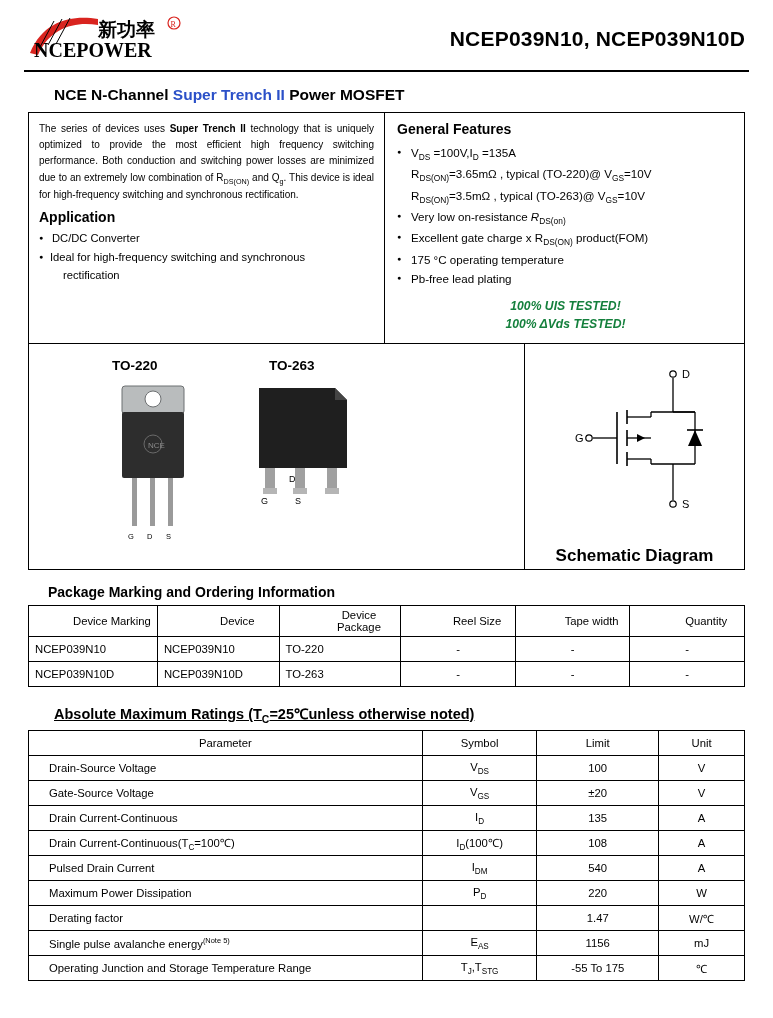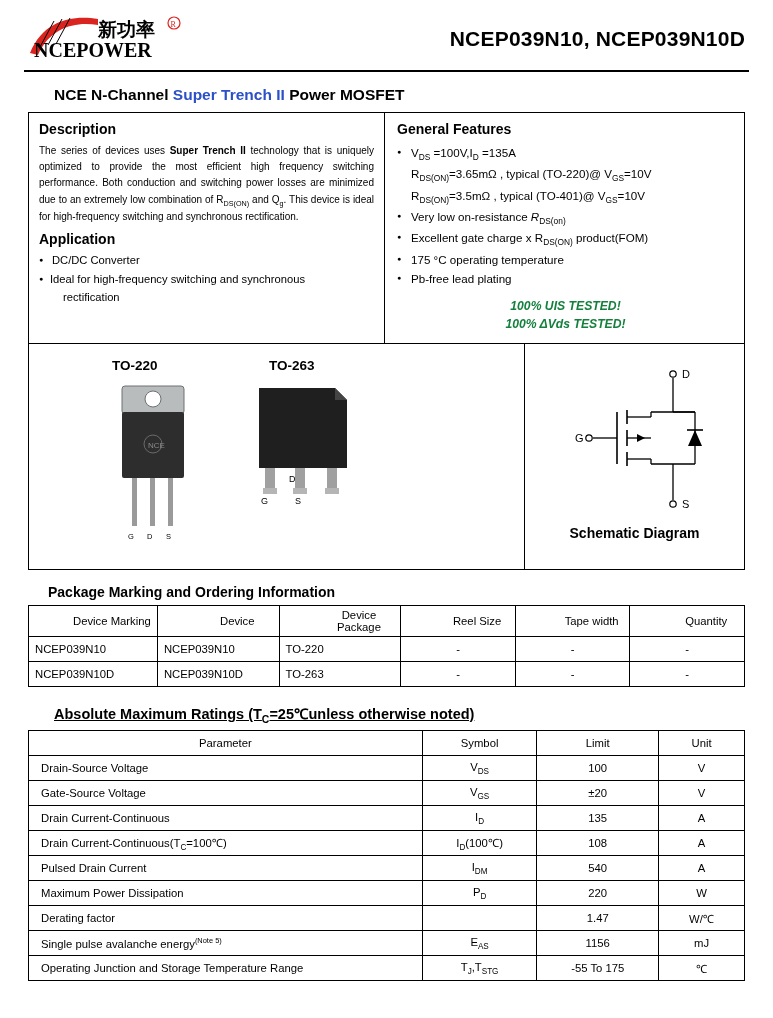--- a/index.html
+++ b/index.html
@@ -163,24 +163,24 @@
     flex: 1;
     position: relative;
   }
   .pkg-label {
     position: absolute;
     font-size: 13.5px;
     font-weight: bold;
   }
   .sch-caption {
     position: absolute;
-    bottom: 28px;
+    bottom: 3px;
     width: 100%;
     text-align: center;
-    font-size: 14px;
+    font-size: 17px;
     font-weight: bold;
   }
 
   
   .tbl-head {
     font-size: 14px;
     font-weight: bold;
     margin: 14px 0 5px 24px;
   }
   .tbl-head2 {
@@ -209,21 +209,21 @@
   .ord-tbl th { font-size: 11.3px; padding-left: 44px; }
   .ord-tbl td { text-align: left; }
   .ord-tbl td.c { text-align: center; }
   .ord-tbl col.c1 { width: 18%; }
   .ord-tbl col.c2 { width: 17%; }
   .ord-tbl col.c3 { width: 17%; }
   .ord-tbl col.c4 { width: 16%; }
   .ord-tbl col.c5 { width: 16%; }
 
   .amr-tbl td { font-size: 11.3px; }
-  .amr-tbl td.param { text-align: left; padding-left: 12px; }
+  .amr-tbl td.param { text-align: left; padding-left: 20px; }
   .amr-tbl td.c { text-align: center; }
   .amr-tbl col.p { width: 55%; }
   .amr-tbl col.s { width: 16%; }
   .amr-tbl col.l { width: 17%; }
   .amr-tbl col.u { width: 12%; }
   sup { font-size: 0.66em; }
 </style>
 </head>
 <body>
 
@@ -256,21 +256,20 @@
     <div class="part-title">NCEP039N10, NCEP039N10D</div>
   </div>
   <div class="header-rule"></div>
 
   <div class="main-title">
     <span>NCE N-Channel </span><span class="accent">Super Trench II</span><span> Power MOSFET</span>
   </div>
 
   <div class="top-box">
     <div class="desc-col">
-      <div class="sec-head">Description</div>
       <div class="desc-body">
         <span>  The series of devices uses </span><b>Super Trench II</b><span> technology that is uniquely optimized to provide the most efficient high frequency switching performance. Both conduction and switching power losses are minimized due to an extremely low combination of R</span><sub>DS(ON)</sub><span> and Q</span><sub>g</sub><span>. This device is ideal for high-frequency switching and synchronous rectification.</span>
       </div>
       <div class="app-head">Application</div>
       <ul class="bullets">
         <li>DC/DC Converter</li>
         <li class="tight">
           <span>Ideal for high-frequency switching and synchronous</span>
           <span class="indent">rectification</span>
         </li>
@@ -280,21 +279,21 @@
     <div class="feat-col">
       <div class="sec-head">General Features</div>
       <ul class="feat-list">
         <li>
           <span>V</span><sub>DS</sub><span> =100V,I</span><sub>D</sub><span> =135A</span>
         </li>
         <li class="sub">
           <span>R</span><sub>DS(ON)</sub><span>=3.65mΩ , typical (TO-220)@ V</span><sub>GS</sub><span>=10V</span>
         </li>
         <li class="sub">
-          <span>R</span><sub>DS(ON)</sub><span>=3.5mΩ , typical (TO-401)@ V</span><sub>GS</sub><span>=10V</span>
+          <span>R</span><sub>DS(ON)</sub><span>=3.5mΩ , typical (TO-263)@ V</span><sub>GS</sub><span>=10V</span>
         </li>
         <li>
           <span>Very low on-resistance </span><i>R</i><sub>DS(on)</sub>
         </li>
         <li>
           <span>Excellent gate charge x R</span><sub>DS(ON)</sub><span> product(FOM)</span>
         </li>
         <li>175 °C operating temperature</li>
         <li>Pb-free lead plating</li>
       </ul>

